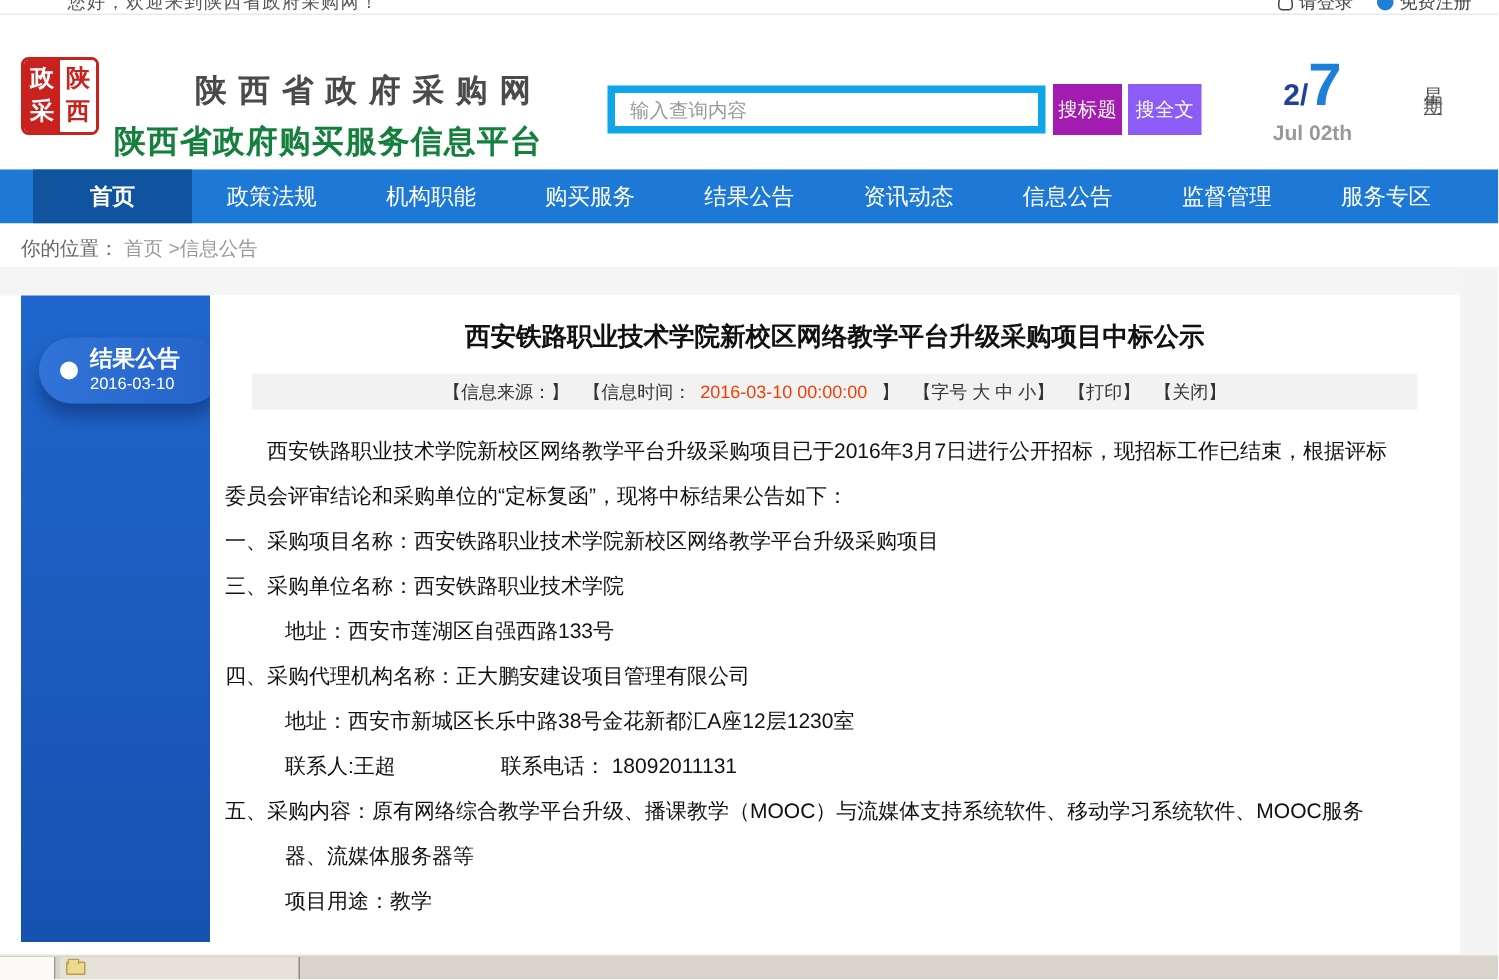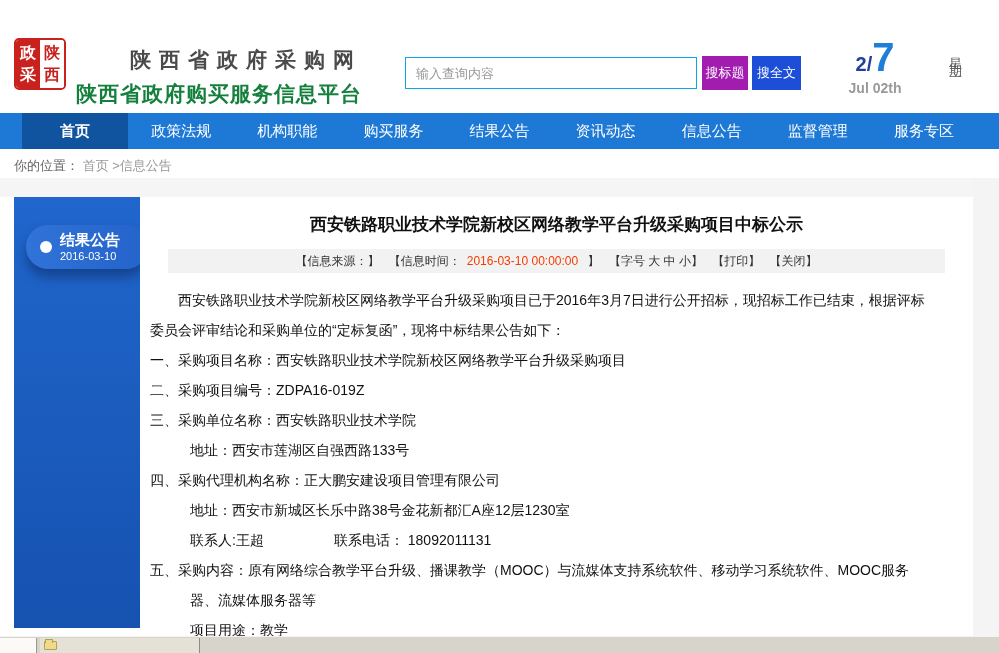--- a/index.html
+++ b/index.html
@@ -18,25 +18,25 @@
 
   
   .header { position:absolute; left:0; top:11px; width:100%; height:102px; background:#fff; }
   .seal { position:absolute; left:14px; top:27px; width:52px; height:52px; border:2px solid #c9211e; border-radius:5px; display:flex; overflow:hidden; background:#fff; }
   .seal-col { width:50%; display:flex; flex-direction:column; align-items:center; justify-content:space-evenly; font-weight:bold; font-size:16px; line-height:1; }
   .seal-left { background:#c9211e; color:#fff; }
   .seal-right { background:#fff; color:#c9211e; }
   .brand { position:absolute; left:76px; top:35px;text-align:right; }
   .brand-title { font-size:21px; font-weight:bold; color:#4a4a4a; letter-spacing:8px; white-space:nowrap; }
   .brand-sub { margin-top:6px; font-size:21px; font-weight:bold; color:#15803d; letter-spacing:1px; white-space:nowrap; }
-  .search-input { position:absolute; left:405px; top:46px; width:292px; height:32px; border:1px solid #0ea5e9; padding:0 10px; font-size:13px; color:#333; outline:none; }
+  .search-input { position:absolute; left:405px; top:46px; width:292px; height:32px; border:5px solid #0ea5e9; padding:0 10px; font-size:13px; color:#333; outline:none; }
   .search-input::placeholder { color:#999; }
   .btn { position:absolute; top:45px; height:34px; border:none; color:#fff; font-size:13px; cursor:pointer; font-family:inherit; }
   .btn-title { left:702px; width:46px; background:#a21caf; }
-  .btn-full { left:752px; width:49px; background:#1d4ed8; }
+  .btn-full { left:752px; width:49px; background:#8b5cf6; }
   .datebox { position:absolute; left:840px; top:26px; width:70px; text-align:center; }
   .date-line { display:flex; align-items:flex-end; justify-content:center; line-height:1; }
   .d-small { font-size:20px; font-weight:bold; color:#20409a; padding-bottom:3px; }
   .d-big { font-size:40px; font-weight:bold; color:#1e7fd9; }
   .d-en { margin-top:3px; font-size:14px; font-weight:bold; color:#999; }
   .weekday { position:absolute; left:948px; top:36px; writing-mode:vertical-rl; font-size:13px; color:#555; letter-spacing:6px; line-height:14px; }
 
   
   .nav { position:absolute; left:0; top:113px; width:100%; height:36px; background:#1d79d5; display:flex; padding:0 22px; }
   .nav-item { flex:1; display:flex; align-items:center; justify-content:center; color:#fff; font-size:15px; cursor:pointer; white-space:nowrap; }
@@ -78,20 +78,35 @@
   .task-btn { position:absolute; left:40px; top:1px; width:160px; height:16px; background:#e5e1d6; border-right:1px solid #8d8b84; display:flex; align-items:flex-start; gap:5px; padding:2px 4px; cursor:pointer; }
   .folder-ic { position:relative; width:13px; height:9px; background:#efd98a; border:1px solid #b89e4f; border-radius:1px; flex:none; margin-top:1px; }
   .folder-ic::before { content:""; position:absolute; left:0; top:-3px; width:6px; height:3px; background:#efd98a; border:1px solid #b89e4f; border-bottom:none; border-radius:1px 1px 0 0; }
   .task-label { font-size:11px; color:#222; white-space:nowrap; overflow:hidden; }
 </style>
 </head>
 <body>
 
 <div id="screen">
 
+  <div class="topbar">
+    <div class="topbar-inner">
+      <span class="welcome">您好，欢迎来到陕西省政府采购网！</span>
+      <div class="topbar-right">
+        <span class="tb-item">
+          <span class="user-ic"></span>
+          <span>请登录</span>
+        </span>
+        <span class="tb-item">
+          <span class="globe-ic"></span>
+          <span>免费注册</span>
+        </span>
+      </div>
+    </div>
+  </div>
 
   <div class="header">
     <div class="seal">
       <div class="seal-col seal-left">
         <span>政</span>
         <span>采</span>
       </div>
       <div class="seal-col seal-right">
         <span>陕</span>
         <span>西</span>
@@ -155,21 +170,20 @@
         <span>【信息来源：】</span>
         <span>【信息时间：</span><span class="t-red">2016-03-10 00:00:00</span>
         <span>】</span>
         <span class="hot">【字号 大 中 小】</span>
         <span class="hot">【打印】</span>
         <span class="hot">【关闭】</span>
       </div>
       <div class="body-text">
           <p class="p0">西安铁路职业技术学院新校区网络教学平台升级采购项目已于2016年3月7日进行公开招标，现招标工作已结束，根据评标委员会评审结论和采购单位的“定标复函”，现将中标结果公告如下：</p>
           <p class="item">一、采购项目名称：西安铁路职业技术学院新校区网络教学平台升级采购项目</p>
-          <p class="item">二、采购项目编号：ZDPA16-019Z</p>
           <p class="item">三、采购单位名称：西安铁路职业技术学院</p>
           <p class="sub">地址：西安市莲湖区自强西路133号</p>
           <p class="item">四、采购代理机构名称：正大鹏安建设项目管理有限公司</p>
           <p class="sub">地址：西安市新城区长乐中路38号金花新都汇A座12层1230室</p>
           <p class="sub">联系人:王超　　　　　联系电话： 18092011131</p>
           <p class="item">五、采购内容：原有网络综合教学平台升级、播课教学（MOOC）与流媒体支持系统软件、移动学习系统软件、MOOC服务器、流媒体服务器等</p>
           <p class="sub">项目用途：教学</p>
         </div>
     </div>
   </div>

